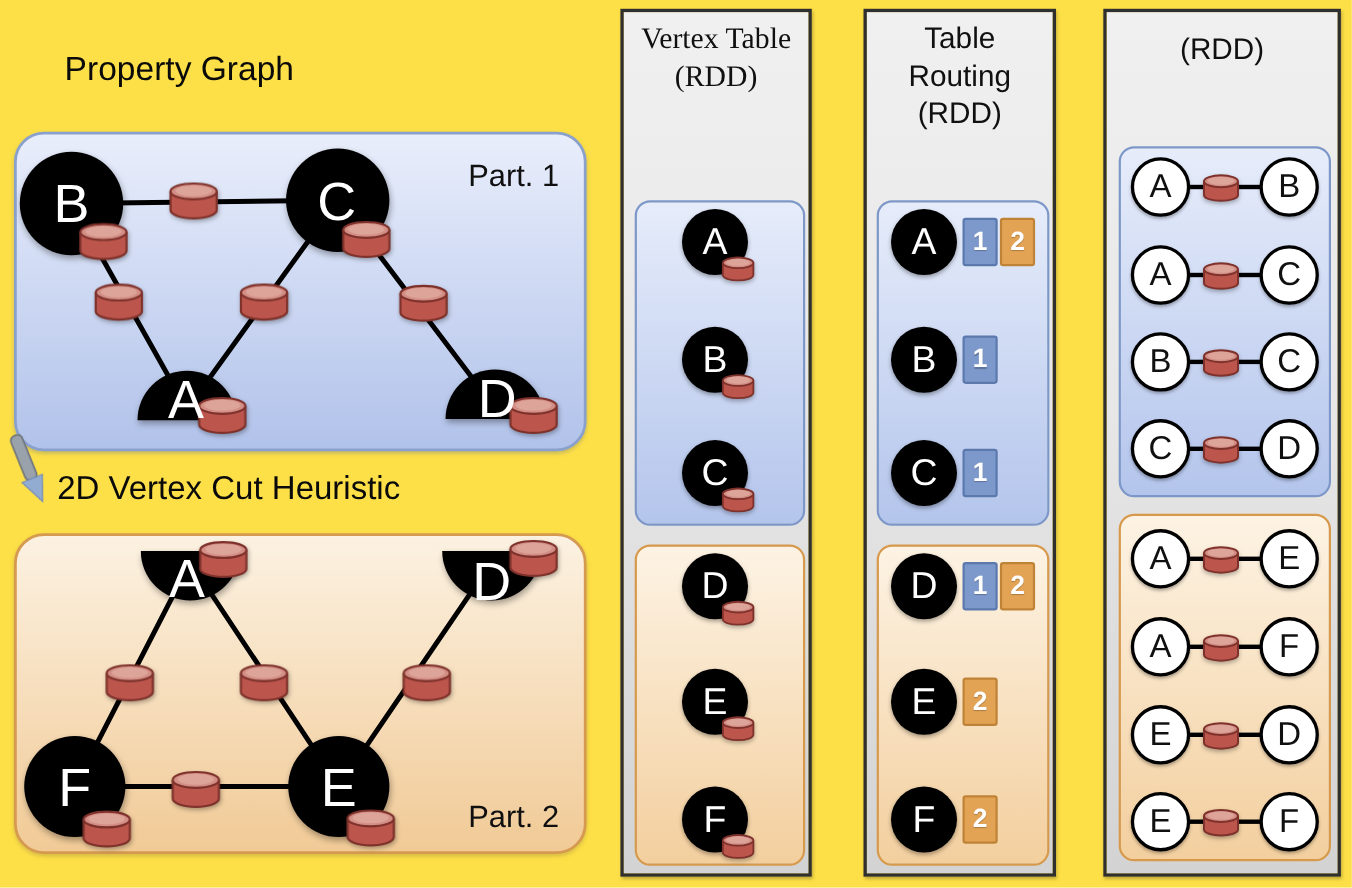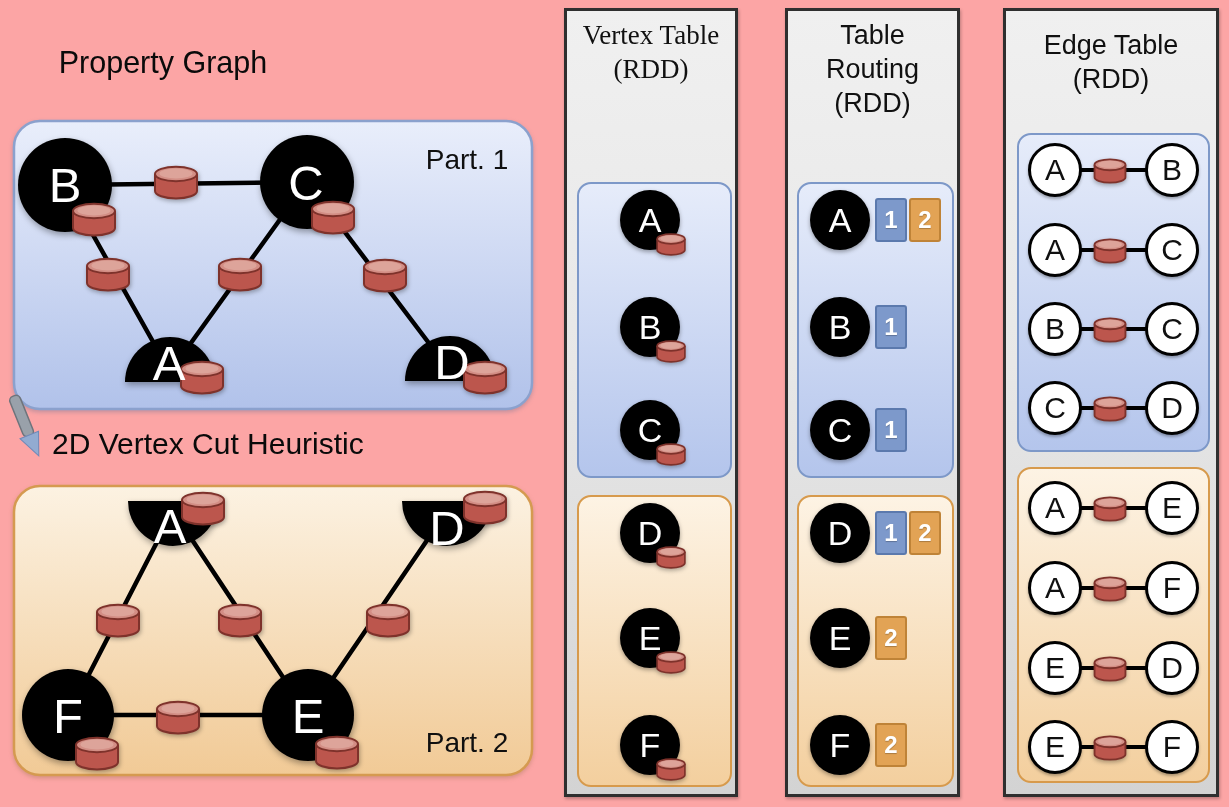--- a/index.html
+++ b/index.html
@@ -1,16 +1,16 @@
 <!DOCTYPE html>
 <html><head>
 <meta charset="utf-8">
 <style>
   html,body{margin:0;padding:0;background:#fff;}
-  #page{position:relative;width:1229px;height:807px;background:#fca5a5;overflow:hidden;
+  #page{position:relative;width:1229px;height:807px;background:#fde047;overflow:hidden;
         font-family:"Liberation Sans",sans-serif;}
   .col{position:absolute;top:8px;height:789px;border:3px solid #2f2f2f;box-sizing:border-box;
        background:linear-gradient(180deg,#f0f0f0 0%,#e7e7e7 45%,#d3d3d3 100%);
        box-shadow:1px 2px 3px rgba(0,0,0,.25);}
   .col-title{position:absolute;width:100%;text-align:center;font-size:27px;line-height:34px;color:#101010;}
   .pbox{position:absolute;box-sizing:border-box;border-radius:14px;}
   .pbox.blue{border:2px solid #7d98c8;background:linear-gradient(180deg,#e6ecfa 0%,#b4c5ec 100%);}
   .pbox.orange{border:2px solid #d79a4c;background:linear-gradient(180deg,#fdf3e4 0%,#f3cf9e 100%);}
   .bnode{position:absolute;background:#000;border-radius:50%;color:#fff;
          display:flex;align-items:center;justify-content:center;
@@ -233,21 +233,20 @@
 
   <div class="bnode t" style="left:810px;top:715px;">
       <span>F</span>
     </div>
   <div class="sq orange" style="left:875px;top:723px;">
       <span>2</span>
     </div>
 
   <div class="col" style="left:1003px;width:216px;"></div>
   <div class="col-title" style="left:1003px;top:28px;width:216px;">
-    <div>Edge Table</div>
     <div>(RDD)</div>
   </div>
   <div class="pbox blue" style="left:1017px;top:133px;width:193px;height:319px;"></div>
   <div class="pbox orange" style="left:1017px;top:467px;width:193px;height:316px;"></div>
 
   <div class="eline" style="left:1080px;top:168px;width:67px;"></div>
   <div class="wnode" style="left:1028px;top:143px;">
       <span>A</span>
     </div>
   <div class="wnode" style="left:1145px;top:143px;">

